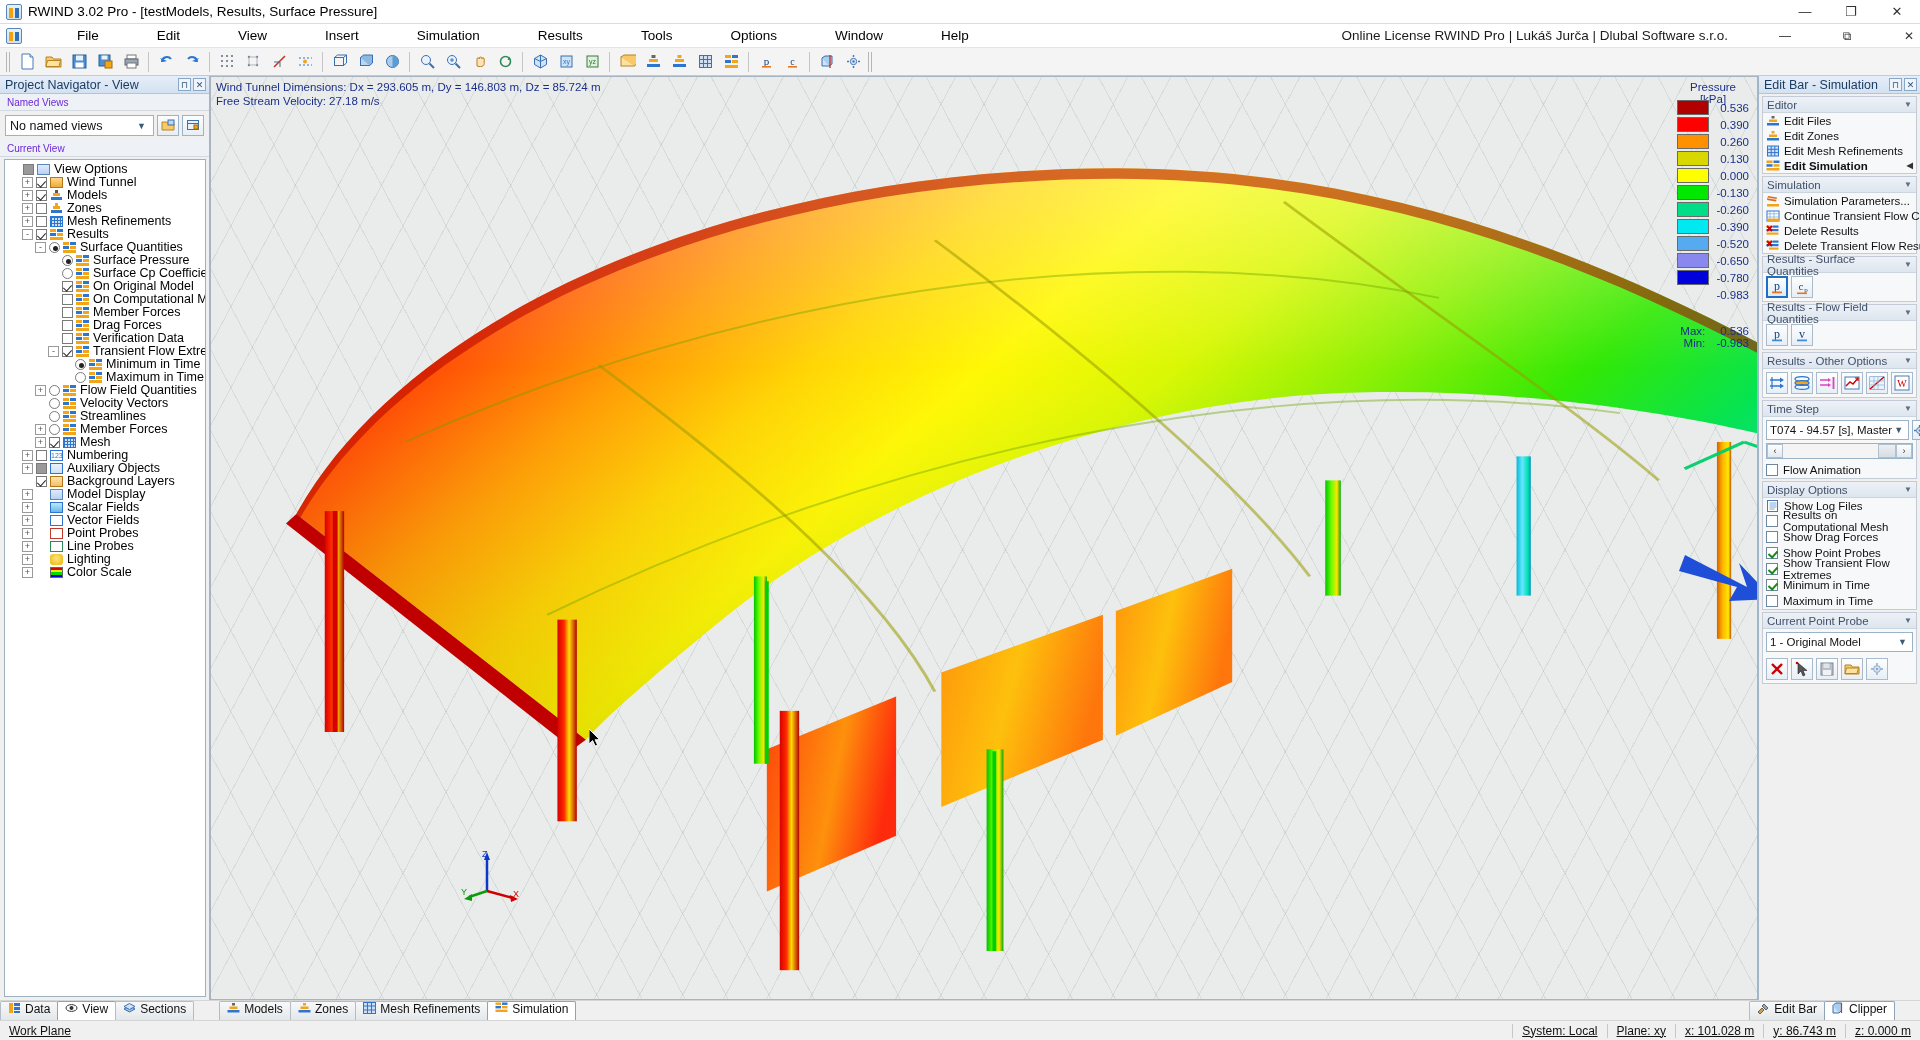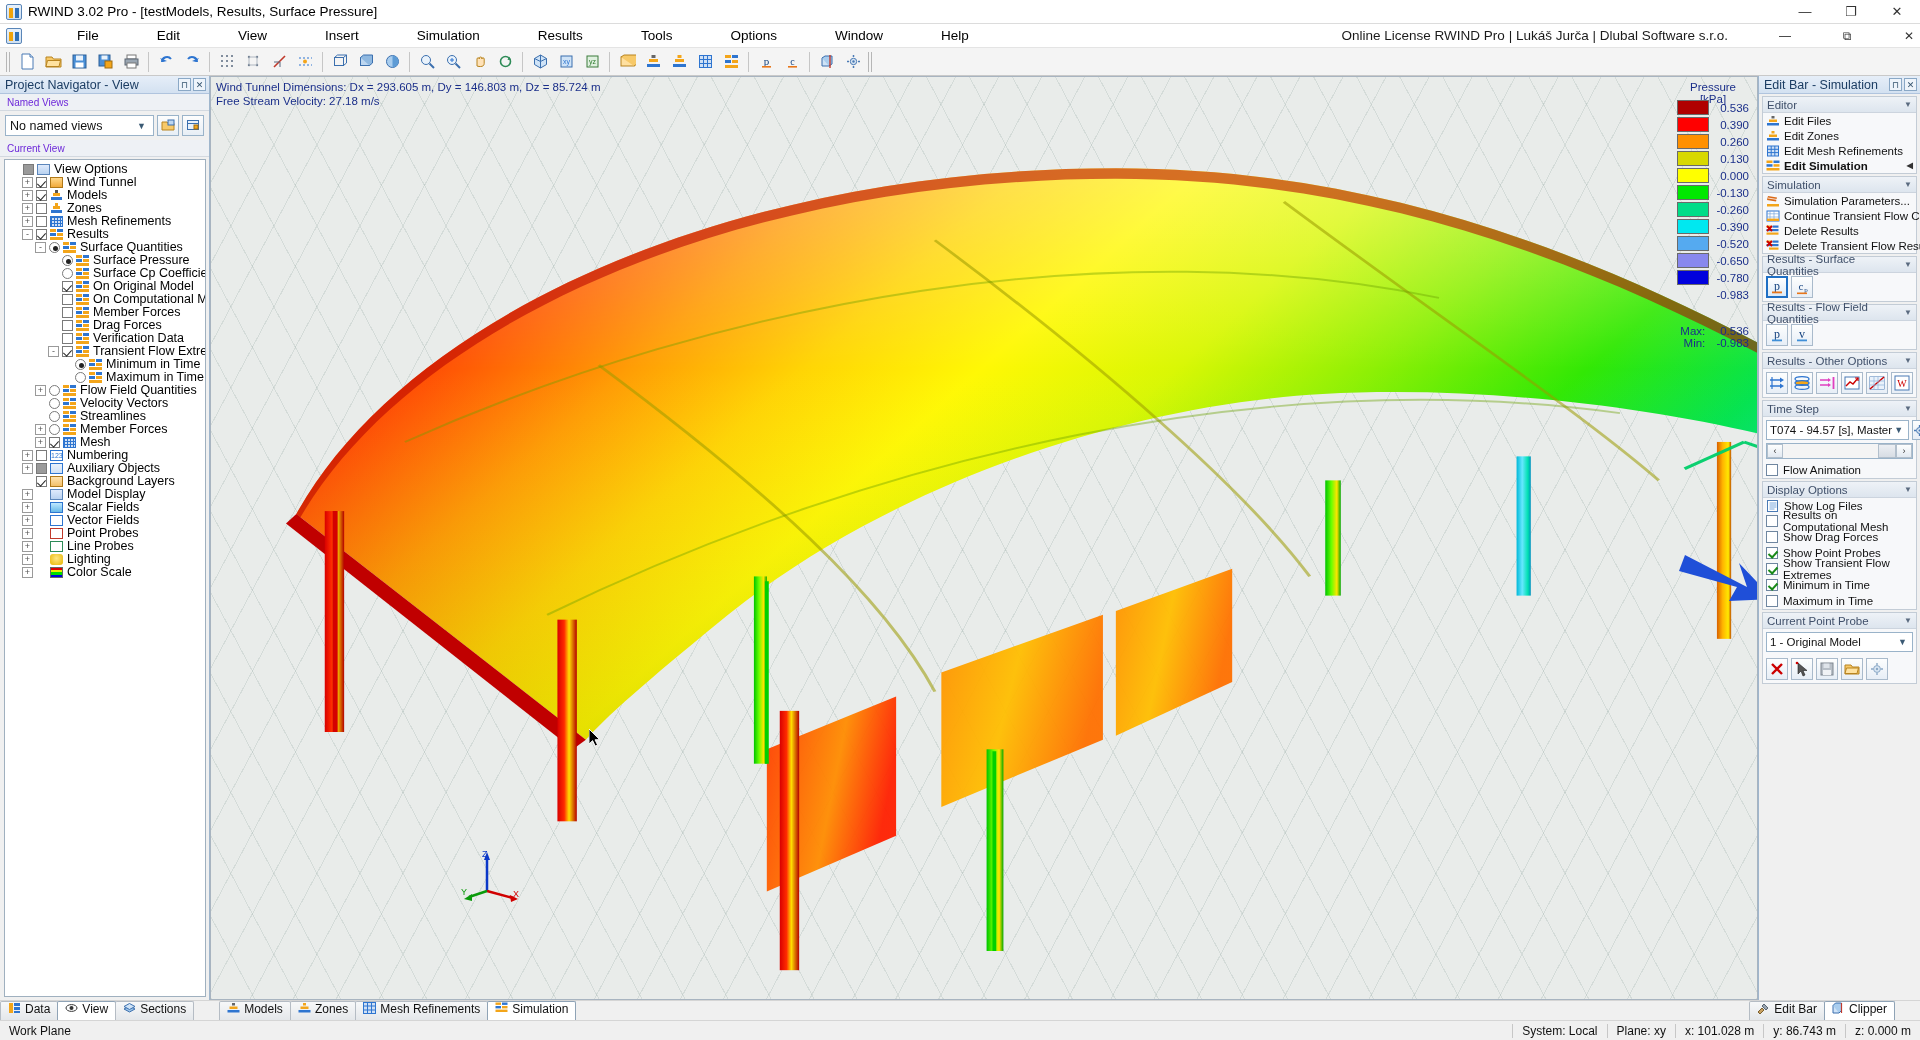--- a/index.html
+++ b/index.html
@@ -220,21 +220,21 @@
   .tab{height:19px;display:flex;align-items:flex-start;padding:0 7px;font-size:12px;color:#111;
     border:1px solid #b5bcc4;border-bottom:none;background:linear-gradient(#f7f8f9,#e4e7ea);
     margin-right:-1px;border-radius:2px 2px 0 0;white-space:nowrap;}
   .tab.active{background:#fff;font-weight:normal;border-color:#8fa3b6;}
   .tab .tico{width:13px;height:12px;margin-right:4px;flex:0 0 13px;}
   .bottomrow .sp{width:26px;}
   .bottomrow .flexsp{flex:1 1 auto;}
 
   
   .statusbar{height:20px;background:#f0f0f0;border-top:1px solid #d5d5d5;display:flex;
-    align-items:center;font-size:12px;color:#111;flex:0 0 20px;}
+    align-items:center;font-size:12px;color:#111;flex:0 0 20px;text-decoration:underline;}
   .statusbar .scell{padding:0 9px;height:20px;display:flex;align-items:center;}
   .statusbar .div{width:1px;height:14px;background:#c7c7c7;}
   .statusbar .flexsp{flex:1 1 auto;}
 
   svg{display:block;}
 </style>
 </head>
 <body>
 
 <div id="app">

